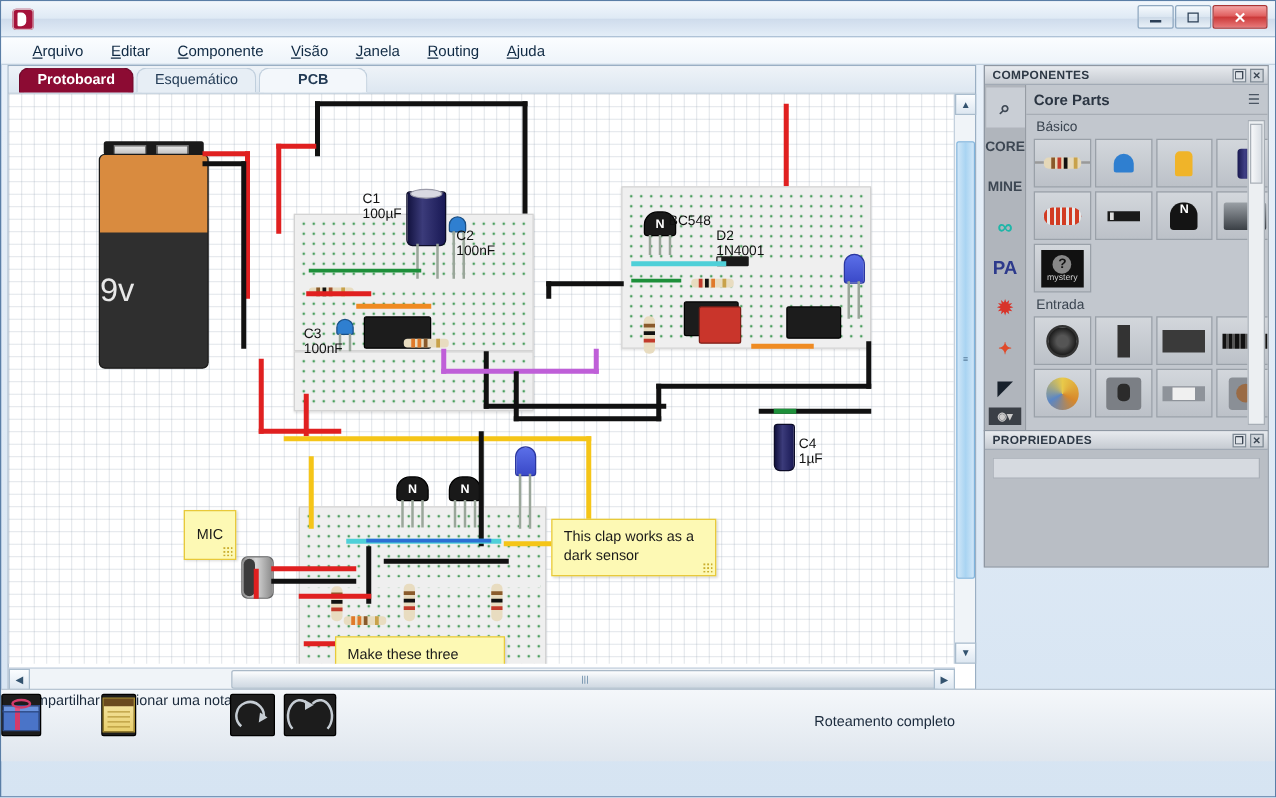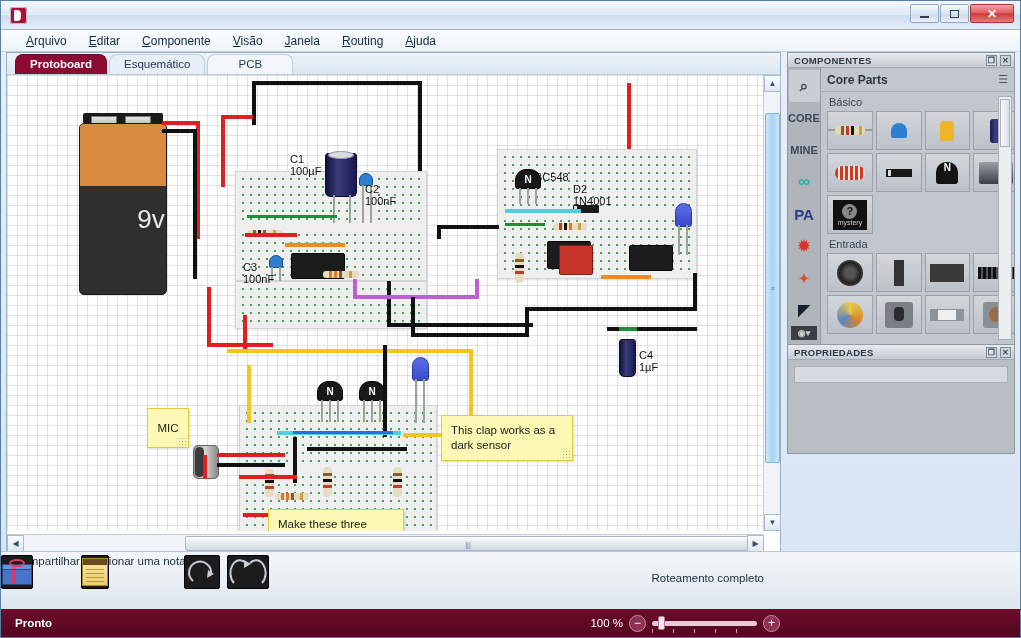--- a/index.html
+++ b/index.html
@@ -69,21 +69,21 @@
     background:linear-gradient(180deg,#eef3f8,#dde7f1);
     border-bottom:1px solid #b9c9d8;
     display:flex; align-items:flex-end; padding-left:8px; z-index:6;
   }
   .tab {
     font-size:11.5px; padding:3px 14px 4px; border-radius:8px 8px 0 0;
     color:#233b55; background:#e7eef5; border:1px solid #c0cfdd; border-bottom:none;
     margin-right:2px;
   }
   .tab.active { background:#8c0b33; color:#fff; border-color:#6e082a; font-weight:600; }
-  .tab.pcb { background:#f3f7fb; padding:3px 30px 4px; }
+  .tab.pcb { background:#f3f7fb; padding:3px 30px 4px;font-weight:bold; }
 
   .canvas {
     position:absolute; left:0; top:22px; width:757px; height:456px;
     overflow:hidden;
     background-color:#ffffff;
     background-image:
       linear-gradient(to right, rgba(150,165,180,.30) 1px, transparent 1px),
       linear-gradient(to bottom, rgba(150,165,180,.30) 1px, transparent 1px);
     background-size:10px 10px;
   }
@@ -107,21 +107,21 @@
     background-size:8px 8px; opacity:.85;
   }
   .bb-gap{position:absolute;left:4px;right:4px;height:8px;background:#efefef;}
 
   
   .battery{position:absolute; width:88px; height:182px;}
   .bat-top{position:absolute;left:4px;top:0;width:80px;height:11px;background:#1a1a1a;border-radius:2px;}
   .bat-term{position:absolute;top:3px;width:26px;height:12px;background:linear-gradient(180deg,#e8e8e8,#aaa);border:1px solid #777;}
   .bat-body{position:absolute;left:0;top:10px;width:88px;height:172px;border-radius:5px;overflow:hidden;background:#2f2f2f;border:1px solid #1a1a1a;}
   .bat-orange{position:absolute;left:0;top:0;width:100%;height:62px;background:#d98b3f;}
-  .bat-label{position:absolute;top:80px;width:100%;text-align:center;color:#e8e8e8;font-size:26px;font-family:"Liberation Sans",sans-serif;margin-left:28px;}
+  .bat-label{position:absolute;top:93px;width:100%;text-align:left;color:#e8e8e8;font-size:26px;font-family:"Liberation Sans",sans-serif;}
 
   
   .note{
     position:absolute; background:#fdf9b4; border:1.5px solid #e8c93a;
     font-size:11.5px; color:#1a1a1a; padding:7px 9px; line-height:1.3;
     box-shadow:1px 1px 2px rgba(0,0,0,.15);
   }
   .note::after{
     content:""; position:absolute; right:2px; bottom:2px; width:8px;height:8px;
     background-image:radial-gradient(circle,#c9ad2e 0.7px,transparent 0.9px);
@@ -658,27 +658,14 @@
           <path d="M6 26 A9 12 0 0 1 18 6" fill="none" stroke="#c6cdd4" stroke-width="2"></path>
           <path d="M34 26 A9 12 0 0 0 22 6" fill="none" stroke="#c6cdd4" stroke-width="2"></path>
           <path d="M16 3 l7 4 -7 4 z" fill="#c6cdd4"></path>
         </svg>
       </div>
       <div class="lb">Inverter</div>
     </div>
     <div class="route-status">Roteamento completo</div>
   </div>
 
-  <div class="statusbar">
-    <span class="status-text">Pronto</span>
-    <div class="zoomgroup">
-      <span class="zoom-val">100 %</span>
-      <div class="zbtn">−</div>
-      <div class="zslider">
-        <div class="ztrack"></div>
-        <div class="zticks"></div>
-        <div class="zthumb"></div>
-      </div>
-      <div class="zbtn">+</div>
-    </div>
-  </div>
 
 </div>
 
 </body></html>

